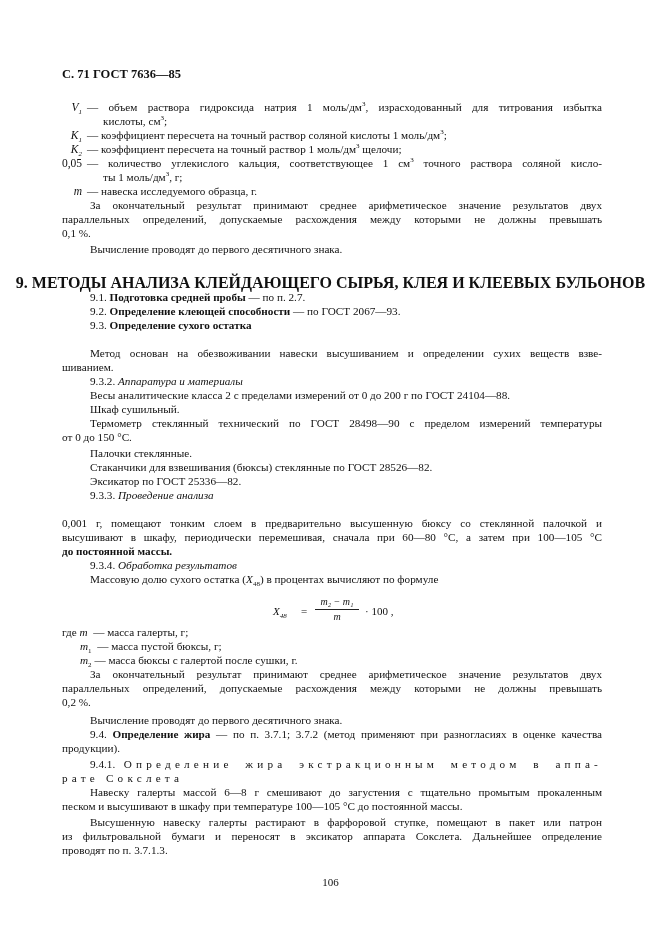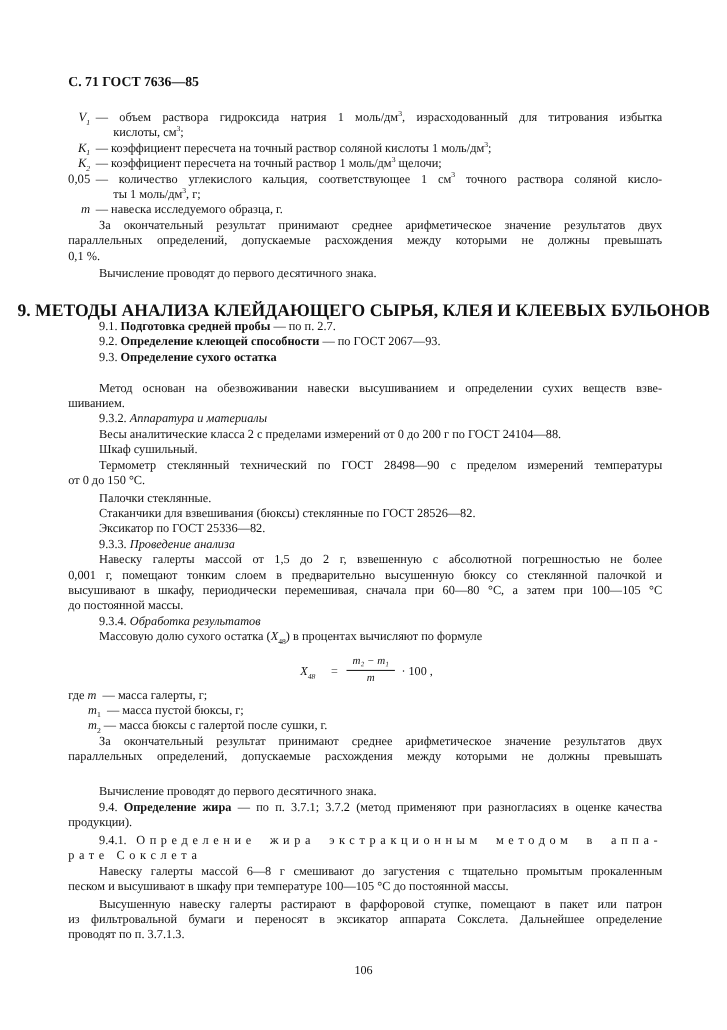--- a/index.html
+++ b/index.html
@@ -70,24 +70,23 @@
   <div class="ln ind" style="top:374px;"><span>9.3.2.</span> <i>Аппаратура и материалы</i></div>
   <div class="ln ind" style="top:388px;">Весы аналитические класса 2 с пределами измерений от 0 до 200 г по ГОСТ 24104—88.</div>
   <div class="ln ind" style="top:402px;">Шкаф сушильный.</div>
   <div class="ln ind j" style="top:416px;">Термометр стеклянный технический по ГОСТ 28498—90 с пределом измерений температуры</div>
   <div class="ln" style="top:430px;">от 0 до 150 °С.</div>
   <div class="ln ind" style="top:446px;">Палочки стеклянные.</div>
   <div class="ln ind" style="top:460px;">Стаканчики для взвешивания (бюксы) стеклянные по ГОСТ 28526—82.</div>
   <div class="ln ind" style="top:474px;">Эксикатор по ГОСТ 25336—82.</div>
 
   <div class="ln ind" style="top:488px;"><span>9.3.3.</span> <i>Проведение анализа</i></div>
-  <div class="ln ind j" style="top:502px;">Навеску галерты массой от 1,5 до 2 г, взвешенную с абсолютной погрешностью не более</div>
   <div class="ln j" style="top:516px;">0,001 г, помещают тонким слоем в предварительно высушенную бюксу со стеклянной палочкой и</div>
   <div class="ln j" style="top:530px;">высушивают в шкафу, периодически перемешивая, сначала при 60—80 °С, а затем при 100—105 °С</div>
-  <div class="ln" style="top:544px;">до постоянной массы.</div>
+  <div class="ln" style="top:544px;font-weight:bold;">до постоянной массы.</div>
 
   <div class="ln ind" style="top:558px;"><span>9.3.4.</span> <i>Обработка результатов</i></div>
   <div class="ln ind" style="top:572px;"><span>Массовую долю сухого остатка (</span><i>X</i><sub>48</sub><span>) в процентах вычисляют по формуле</span></div>
 
   <div class="formula" style="top:596px;">
     <span class="x"><span>X</span><sub>48</sub></span>
     <span class="eq">=</span>
     <span class="frac">
       <span class="num">m₂ − m₁</span>
       <span class="bar"></span>
@@ -95,20 +94,21 @@
     </span>
     <span class="mul">· 100 ,</span>
   </div>
 
   <div class="ln" style="top:625px;"><span>где</span> <i>m</i>&nbsp;&nbsp;<span>— масса галерты, г;</span></div>
   <div class="ln" style="left:80px; top:639px;"><i>m</i><sub>1</sub>&nbsp;&nbsp;<span>— масса пустой бюксы, г;</span></div>
   <div class="ln" style="left:80px; top:653px;"><i>m</i><sub>2</sub>&nbsp;<span>— масса бюксы с галертой после сушки, г.</span></div>
 
   <div class="ln ind j" style="top:667px;">За окончательный результат принимают среднее арифметическое значение результатов двух</div>
   <div class="ln j" style="top:681px;">параллельных определений, допускаемые расхождения между которыми не должны превышать</div>
+  <div class="ln" style="top:695px;">0,2 %.</div>
   <div class="ln ind" style="top:713px;">Вычисление проводят до первого десятичного знака.</div>
 
   <div class="ln ind j" style="top:727px;"><span>9.4.</span> <b>Определение жира</b><span> — по п. 3.7.1; 3.7.2 (метод применяют при разногласиях в оценке качества</span></div>
   <div class="ln" style="top:741px;">продукции).</div>
 
   <div class="ln ind j" style="top:757px;"><span>9.4.1.</span> <span class="spaced">Определение жира экстракционным методом в аппа-</span></div>
   <div class="ln spaced" style="top:771px;">рате Сокслета</div>
   <div class="ln ind j" style="top:785px;">Навеску галерты массой 6—8 г смешивают до загустения с тщательно промытым прокаленным</div>
   <div class="ln" style="top:799px;">песком и высушивают в шкафу при температуре 100—105 °С до постоянной массы.</div>
   <div class="ln j" style="top:829px;">из фильтровальной бумаги и переносят в эксикатор аппарата Сокслета. Дальнейшее определение</div>

